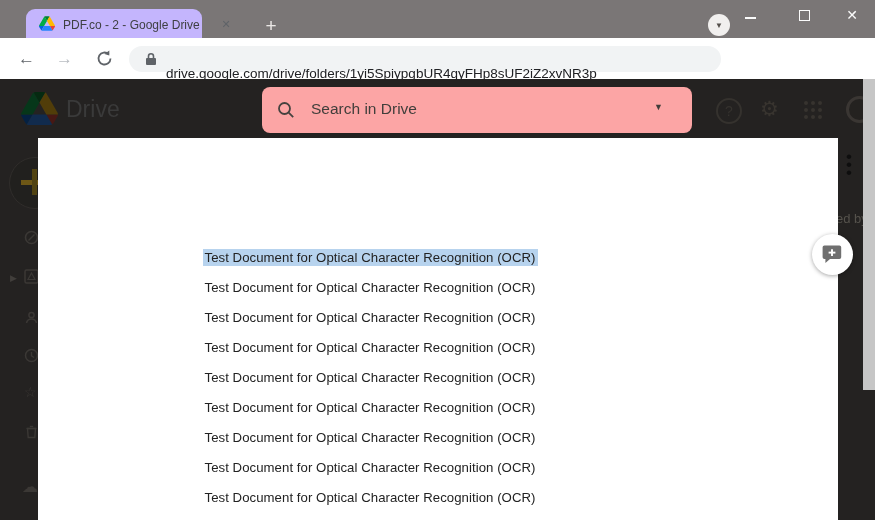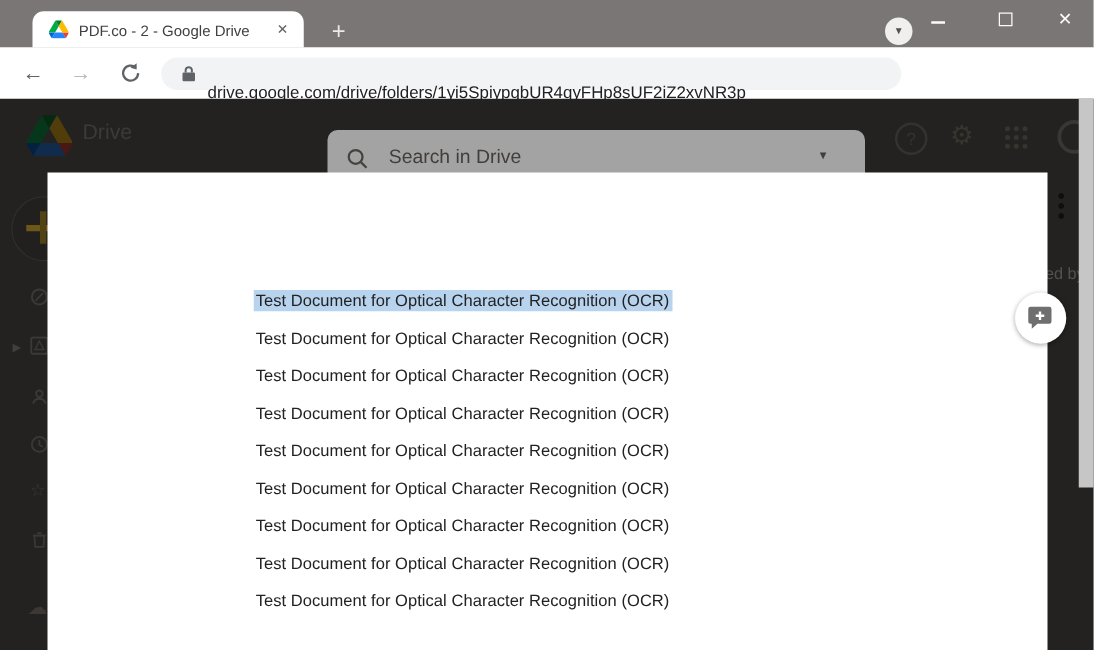--- a/index.html
+++ b/index.html
@@ -5,21 +5,21 @@
   html,body{margin:0;padding:0;}
   body{
     width:875px;height:520px;position:relative;overflow:hidden;
     font-family:"Liberation Sans","DejaVu Sans",sans-serif;
     background:#fff;
   }
   .abs{position:absolute;}
 
   
   .tabstrip{left:0;top:0;width:875px;height:38px;background:var(--tab-strip-bg);}
-  .tab{left:26px;top:9px;width:217px;height:29px;background:#ffffff;border-radius:9px 9px 0 0;}
+  .tab{left:26px;top:9px;width:176px;height:29px;background:#c4b5fd;border-radius:9px 9px 0 0;}
   .tab-favicon{left:13px;top:7px;width:16px;height:15px;}
   .tab-title{left:37px;top:9px;width:150px;font-size:12px;color:var(--tab-title);white-space:nowrap;overflow:hidden;}
   .tab-close{left:192px;top:7px;width:16px;height:16px;font-size:11px;color:#5f6368;text-align:center;line-height:16px;}
   .newtab-btn{left:261px;top:16px;width:20px;height:20px;color:#ebe8e6;font-size:19px;line-height:20px;text-align:center;font-weight:300;}
   .tabsearch{left:708px;top:14px;width:22px;height:22px;border-radius:50%;background:#f1efee;text-align:center;}
   .tabsearch span{font-size:8px;color:#55504c;line-height:22px;}
   .win-min{left:745px;top:17px;width:11px;height:2px;background:#fbfbfb;}
   .win-max{left:799px;top:10px;width:9px;height:9px;border:1.4px solid #fbfbfb;}
   .win-close{left:841px;top:4px;width:22px;height:22px;color:#fbfbfb;font-size:14px;text-align:center;line-height:22px;}
 
@@ -33,22 +33,22 @@
   .lock-ico{left:16px;top:6px;width:12px;height:14px;}
   .url-text{left:37px;top:20px;font-size:13.5px;color:var(--url-text);white-space:nowrap;}
   .star-ico{left:738px;top:38px;width:24px;height:41px;font-size:16px;color:var(--chrome-icon);text-align:center;line-height:41px;}
   .puzzle-ico{left:780px;top:51px;width:16px;height:16px;}
   .avatar{left:809px;top:46px;width:25px;height:25px;border-radius:50%;background:var(--avatar-bg);color:#fff;font-size:12px;text-align:center;line-height:25px;font-weight:bold;}
   .kebab{left:846px;top:38px;width:20px;height:41px;color:var(--chrome-icon);font-size:14px;text-align:center;line-height:41px;letter-spacing:0;}
 
   
   .page-overlay{left:0;top:79px;width:875px;height:441px;background:var(--overlay-bg);}
   .drive-logo{left:21px;top:13px;width:37px;height:33px;filter:brightness(.33) saturate(.85);}
-  .drive-name{left:66px;top:17px;font-size:17px;color:#3a3a3a;}
-  .dim-search{left:262px;top:25px;width:430px;height:46px;border-radius:8px;background:#a3a3a3;}
+  .drive-name{left:66px;top:17px;font-size:23px;color:#3a3a3a;}
+  .dim-search{left:262px;top:8px;width:430px;height:46px;border-radius:8px;background:#fca5a5;}
   .dim-search .mag{left:15px;top:14px;width:18px;height:18px;}
   .dim-search .ph{left:49px;top:13px;font-size:15.5px;color:#413e3b;}
   .dim-search .caret{left:392px;top:15px;font-size:9px;color:#403d3a;}
   .dim-ico{color:#38342f;}
   .help-ico{left:716px;top:19px;width:22px;height:22px;border:2px solid #35322e;border-radius:50%;text-align:center;font-size:14px;line-height:22px;color:#35322e;}
   .gear-ico{left:760px;top:17px;font-size:21px;line-height:26px;}
   .grid-ico{left:804px;top:22px;width:20px;height:20px;}
   .grid-ico i{position:absolute;width:4px;height:4px;border-radius:50%;background:#37332f;}
   .dim-avatar{left:846px;top:17px;width:27px;height:27px;border-radius:50%;border:3px solid #3a3633;background:#242220;box-sizing:border-box;}
 
@@ -60,21 +60,21 @@
   .side-glyph{color:#3b3835;font-size:14px;line-height:15px;}
   .expand-arrow{left:10px;top:194px;font-size:9px;color:#413e3b;}
 
   
   .preview-kebab{left:843px;top:74px;width:12px;color:#0e0e0e;font-size:17px;line-height:8px;letter-spacing:0;text-align:center;}
   .preview-kebab div{height:8px;}
   .clipped-frag{left:836px;top:132px;font-size:13px;color:#55524c;white-space:nowrap;}
 
   
   .modal{left:38px;top:138px;width:800px;height:382px;background:var(--modal-bg);}
-  .doc-page{position:absolute;left:0;top:95px;width:664px;text-align:center;}
+  .doc-page{position:absolute;left:0;top:112px;width:664px;text-align:center;}
   .doc-line{height:17px;margin-bottom:13px;font-size:13.2px;color:var(--doc-text);letter-spacing:.05px;}
   .doc-line .hl{background:var(--selection-highlight);padding:1px 2px;}
 
   .comment-btn{left:812px;top:234px;width:41px;height:41px;border-radius:50%;background:#fff;box-shadow:0 1px 4px rgba(0,0,0,.35);}
   .comment-btn svg{position:absolute;left:10px;top:10px;}
 
   
   .scroll-thumb{left:863px;top:79px;width:12px;height:311px;background:var(--scrollbar-thumb);}
 </style>
 </head>

